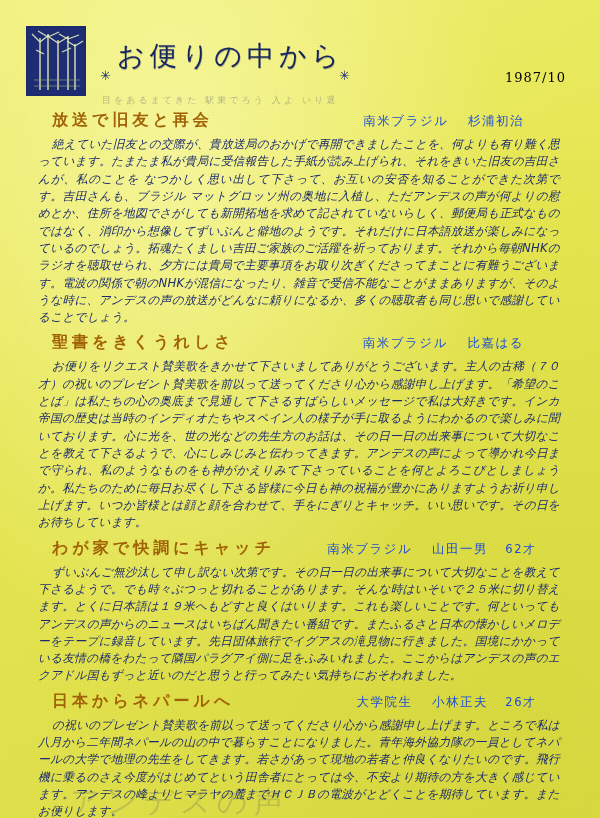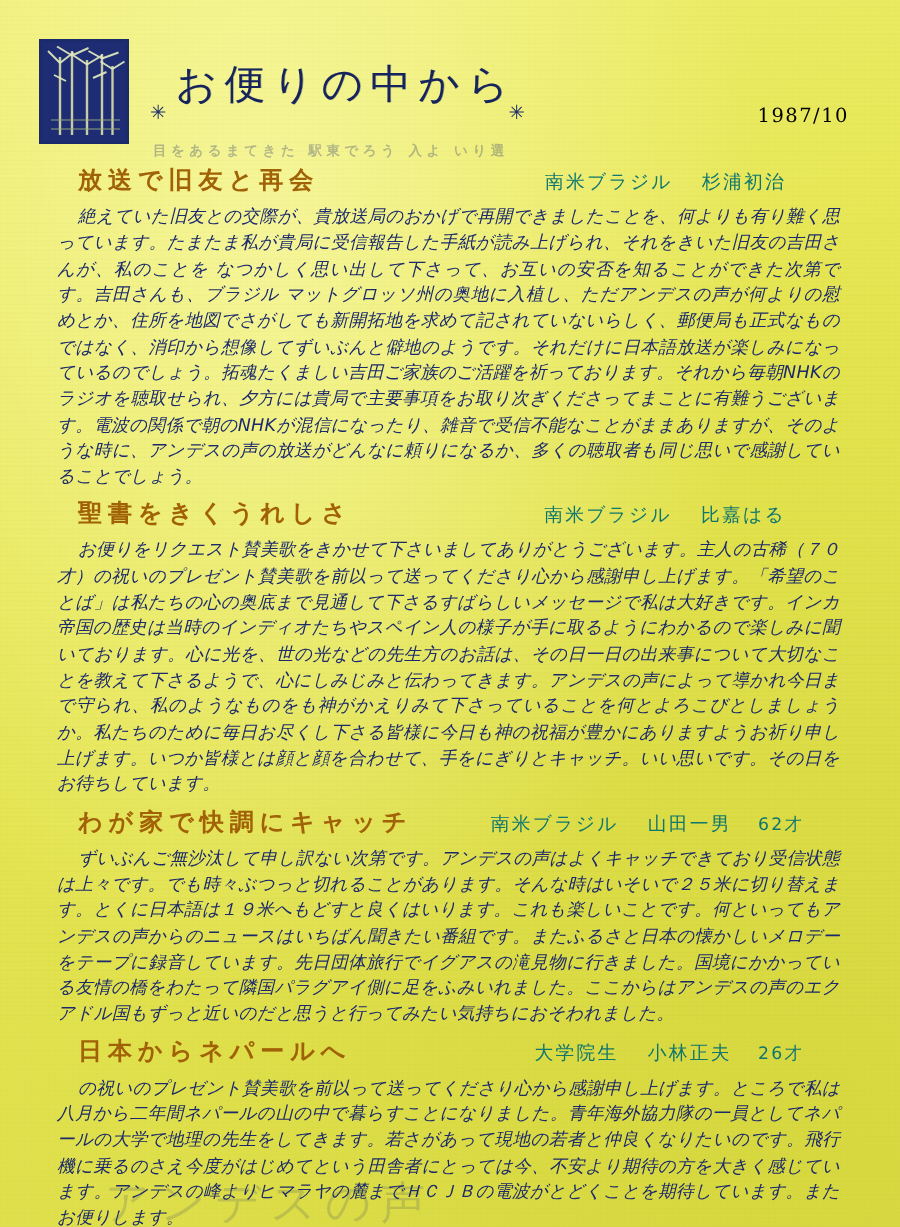--- a/index.html
+++ b/index.html
@@ -86,21 +86,20 @@
   .ghost-line {
     position: absolute;
     left: 90px;
     top: 82px;
     width: 460px;
     font-size: 9px;
     color: rgba(27,42,107,0.30);
     letter-spacing: 3px;
     white-space: nowrap;
     overflow: hidden;
-    font-weight: bold;
   }
 
   
   .article {
     padding: 0 24px 0 26px;
     margin-top: 6px;
   }
   .article-head {
     display: flex;
     align-items: baseline;
@@ -111,21 +110,21 @@
     font-size: 16px;
     letter-spacing: 4px;
     font-weight: bold;
     color: #a16207;
     padding-left: 14px;
   }
   .byline {
     margin-left: auto;
     font-size: 12.5px;
     letter-spacing: 1.5px;
-    color: #0f766e;
+    color: #1d4ed8;
     padding-right: 28px;
     white-space: nowrap;
     text-align: center;
   }
   .byline .who { margin-left: 14px; }
   .byline .age { margin-left: 12px; font-size: 11.5px; }
   .body-text {
     font-size: 11.7px;
     line-height: 1.48;
     text-align: justify;
@@ -221,21 +220,21 @@
 
   <div class="article">
     <div class="article-head">
       <div class="art-title">わが家で快調にキャッチ</div>
       <div class="byline">
         <span>南米ブラジル</span>
         <span class="who">山田一男</span>
         <span class="age">62才</span>
       </div>
     </div>
-    <p class="body-text">ずいぶんご無沙汰して申し訳ない次第です。アンデスの声はよくキャッチできており受信状態は上々です。でも時々ぶつっと切れることがあります。そんな時はいそいで２５米に切り替えます。とくに日本語は１９米へもどすと良くはいります。これも楽しいことです。何といってもアンデスの声からのニュースはいちばん聞きたい番組です。またふるさと日本の懐かしいメロデーをテープに録音しています。先日団体旅行でイグアスの滝見物に行きました。国境にかかっている友情の橋をわたって隣国パラグアイ側に足をふみいれました。ここからはアンデスの声のエクアドル国もずっと近いのだと思うと行ってみたい気持ちにおそわれました。</p>
+    <p class="body-text">ずいぶんご無沙汰して申し訳ない次第です。その日一日の出来事について大切なことを教えて下さるようで。でも時々ぶつっと切れることがあります。そんな時はいそいで２５米に切り替えます。とくに日本語は１９米へもどすと良くはいります。これも楽しいことです。何といってもアンデスの声からのニュースはいちばん聞きたい番組です。またふるさと日本の懐かしいメロデーをテープに録音しています。先日団体旅行でイグアスの滝見物に行きました。国境にかかっている友情の橋をわたって隣国パラグアイ側に足をふみいれました。ここからはアンデスの声のエクアドル国もずっと近いのだと思うと行ってみたい気持ちにおそわれました。</p>
   </div>
 
   <div class="article">
     <div class="article-head">
       <div class="art-title">日本からネパールへ</div>
       <div class="byline">
         <span>大学院生</span>
         <span class="who">小林正夫</span>
         <span class="age">26才</span>
       </div>

